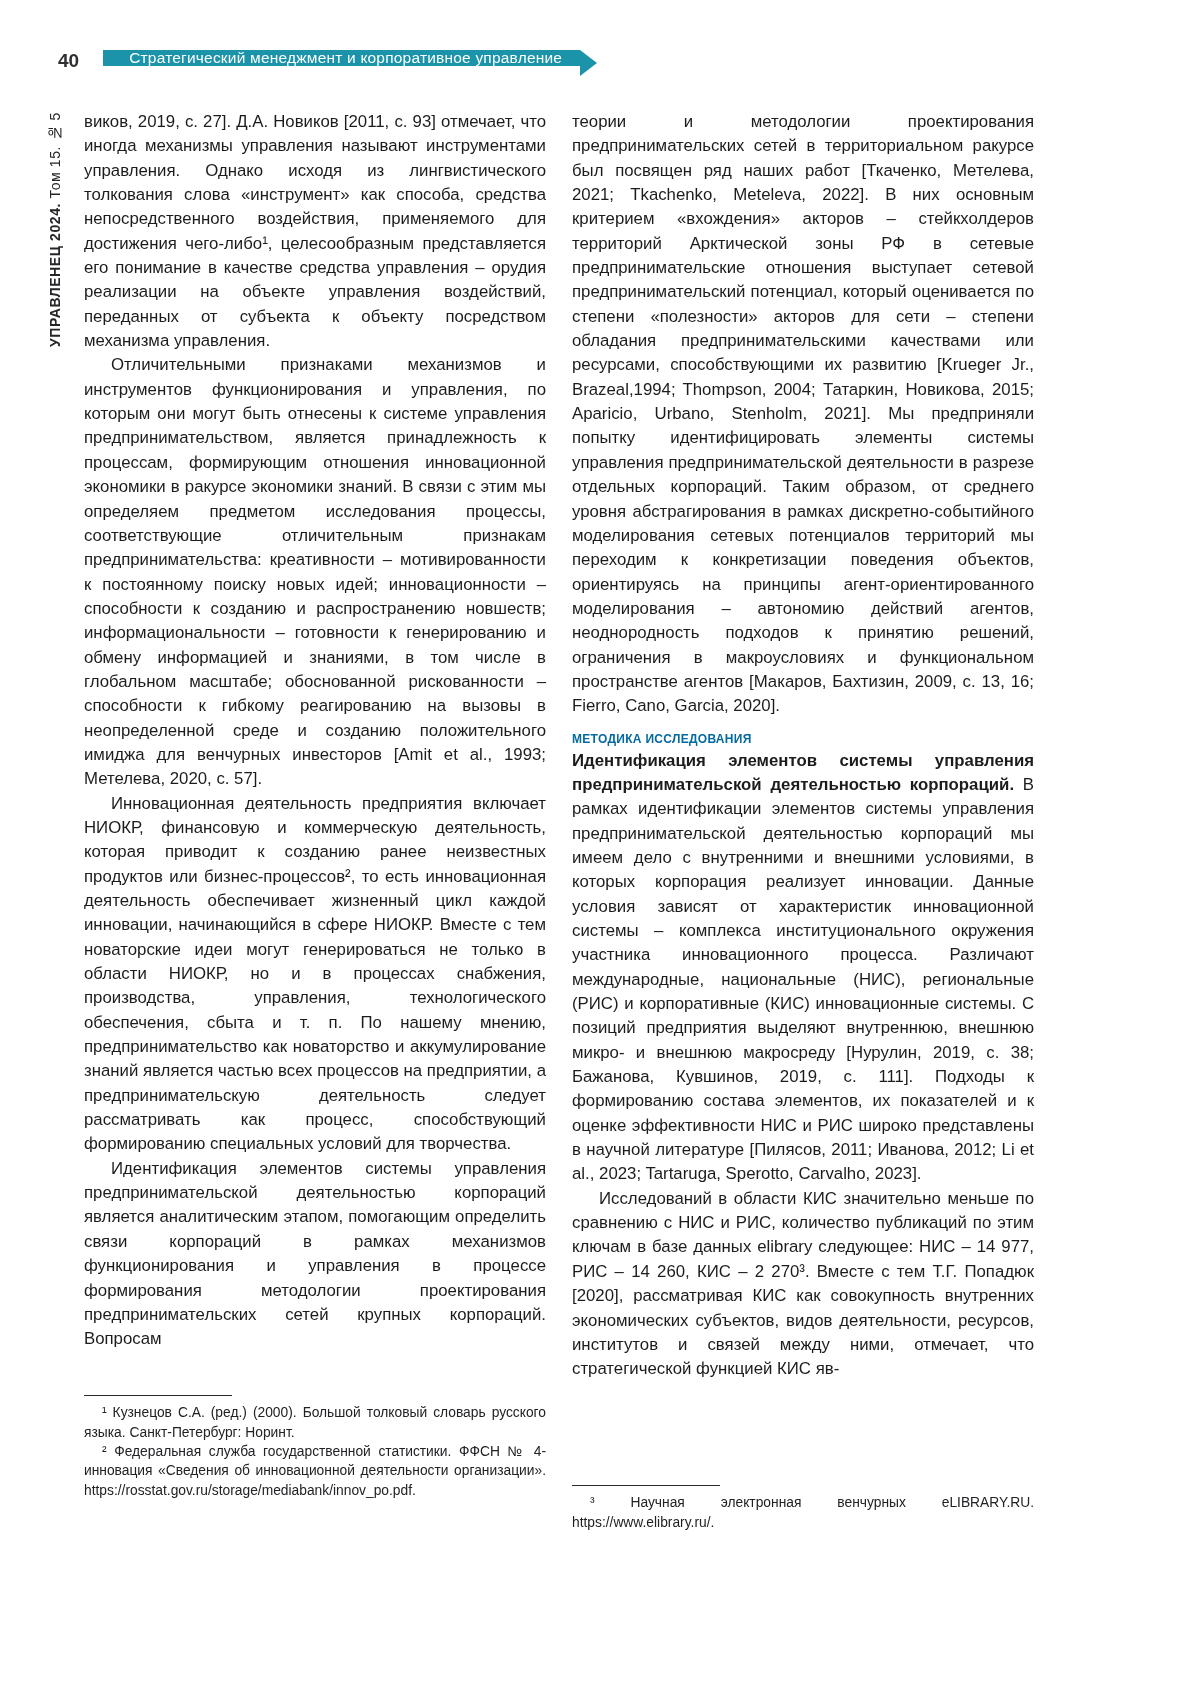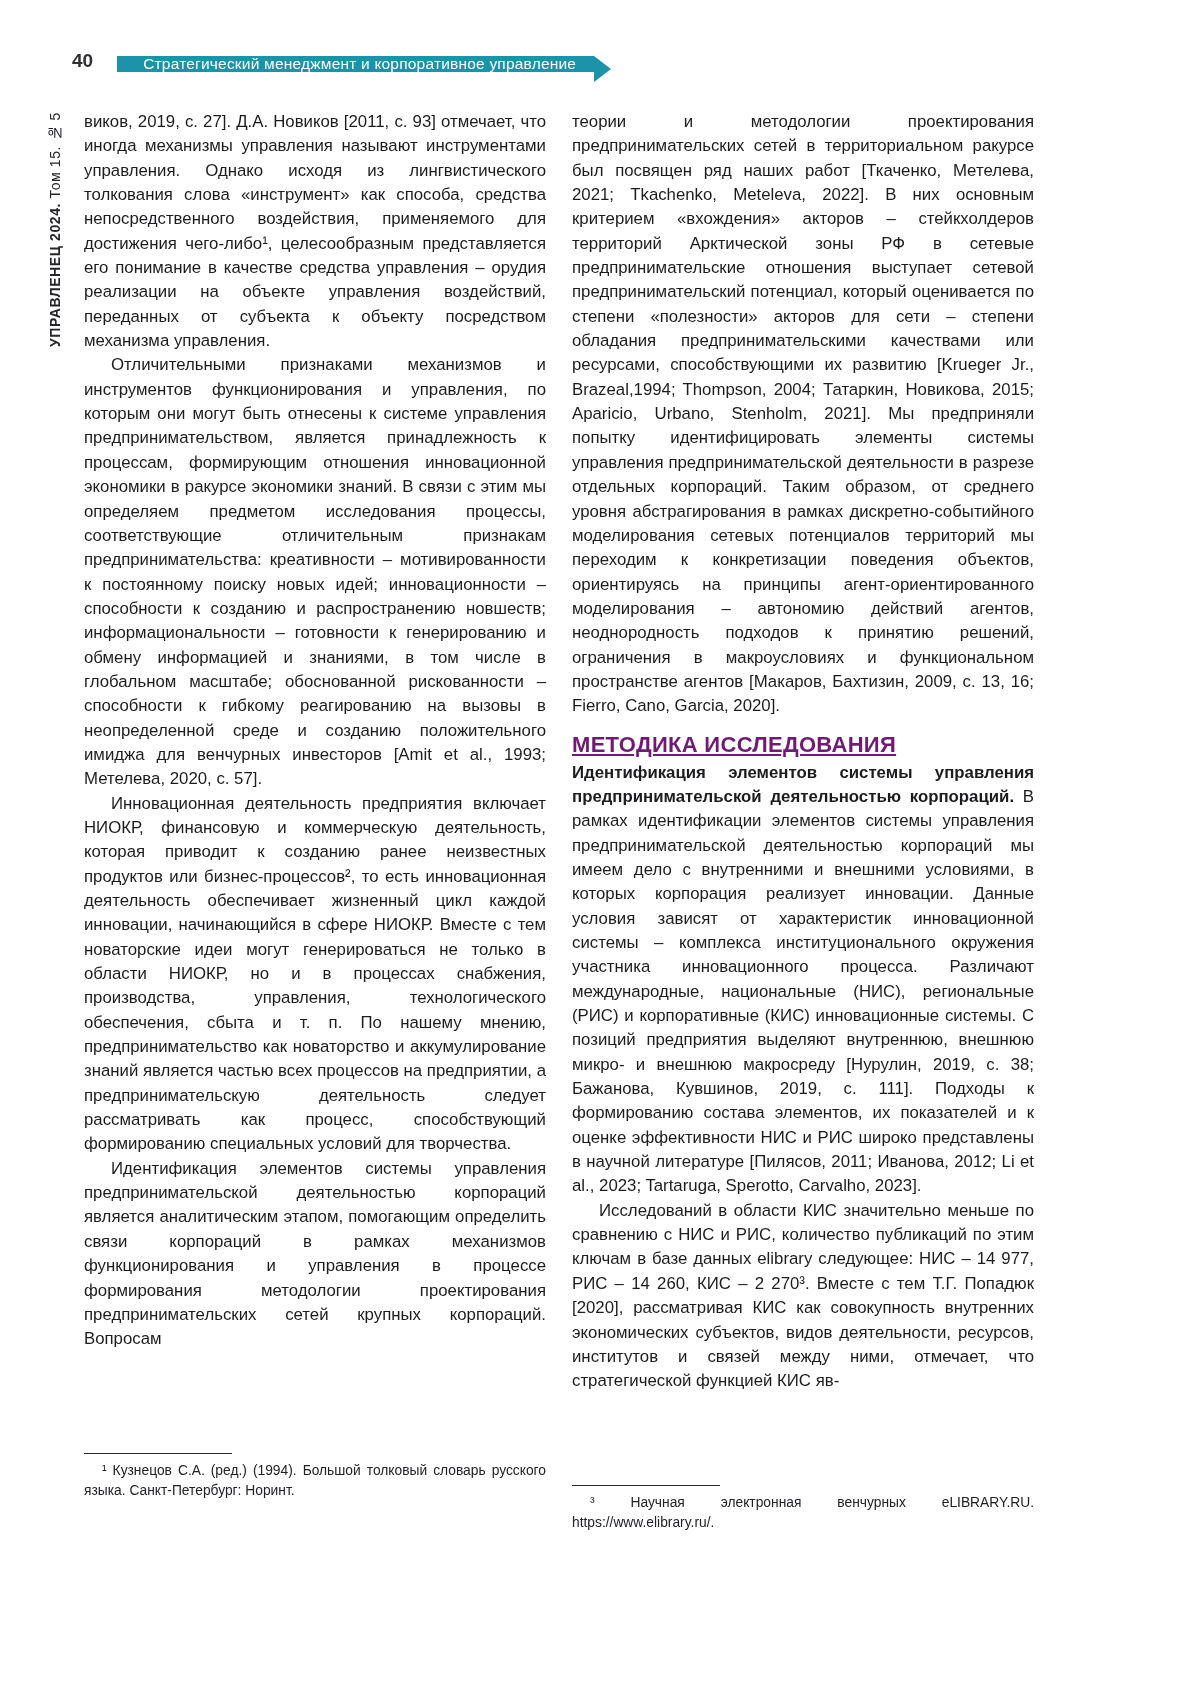--- a/index.html
+++ b/index.html
@@ -11,23 +11,23 @@
     background: #ffffff;
     font-family: "Liberation Sans", "DejaVu Sans", sans-serif;
     color: #1c1c1e;
     overflow: hidden;
   }
 
   
   .runhead {
     position: absolute;
     top: 50px;
-    left: 72px;
+    left: 58px;
     display: flex;
-    align-items: flex-end;
+    align-items: flex-start;
   }
   .pagenum {
     font-size: 19px;
     font-weight: 700;
     color: #2e2e33;
     margin-right: 24px;
   }
   .ribbon {
     position: relative;
     background: #1b93a9;
@@ -88,25 +88,24 @@
     font-size: 16.8px;
     line-height: 1.45;
     text-align: justify;
     hyphens: auto;
   }
   .para.no-indent { text-indent: 0; }
   .lead-bold { font-weight: 700; }
 
   .sect-head {
     margin: 13px 0 3px;
-    font-size: 22px;
+    font-size: 12px;
     font-weight: 700;
-    color: #701a75;
+    color: #0369a1;
     letter-spacing: 0.3px;
-    text-decoration: underline;
   }
 
   .footnotes {
     margin-top: auto;
     font-size: 13.8px;
     line-height: 1.4;
     color: #222226;
     overflow-wrap: anywhere;
   }
   .footnotes.raised { margin-bottom: 32px; }
@@ -143,21 +142,22 @@
   <main class="content">
 
     <section class="col">
       <p class="para no-indent">виков, 2019, с. 27]. Д.А. Новиков [2011, с. 93] отмечает, что иногда механизмы управления называют инструментами управления. Однако исходя из лингвистического толкования слова «инструмент» как способа, средства непосредственного воздействия, применяемого для достижения чего-либо¹, целесообразным представляется его понимание в качестве средства управления – орудия реализации на объекте управления воздействий, переданных от субъекта к объекту посредством механизма управления.</p>
       <p class="para">Отличительными признаками механизмов и инструментов функционирования и управления, по которым они могут быть отнесены к системе управления предпринимательством, является принадлежность к процессам, формирующим отношения инновационной экономики в ракурсе экономики знаний. В связи с этим мы определяем предметом исследования процессы, соответствующие отличительным признакам предпринимательства: креативности – мотивированности к постоянному поиску новых идей; инновационности – способности к созданию и распространению новшеств; информациональности – готовности к генерированию и обмену информацией и знаниями, в том числе в глобальном масштабе; обоснованной рискованности – способности к гибкому реагированию на вызовы в неопределенной среде и созданию положительного имиджа для венчурных инвесторов [Amit et al., 1993; Метелева, 2020, с. 57].</p>
       <p class="para">Инновационная деятельность предприятия включает НИОКР, финансовую и коммерческую деятельность, которая приводит к созданию ранее неизвестных продуктов или бизнес-процессов², то есть инновационная деятельность обеспечивает жизненный цикл каждой инновации, начинающийся в сфере НИОКР. Вместе с тем новаторские идеи могут генерироваться не только в области НИОКР, но и в процессах снабжения, производства, управления, технологического обеспечения, сбыта и т. п. По нашему мнению, предпринимательство как новаторство и аккумулирование знаний является частью всех процессов на предприятии, а предпринимательскую деятельность следует рассматривать как процесс, способствующий формированию специальных условий для творчества.</p>
       <p class="para">Идентификация элементов системы управления предпринимательской деятельностью корпораций является аналитическим этапом, помогающим определить связи корпораций в рамках механизмов функционирования и управления в процессе формирования методологии проектирования предпринимательских сетей крупных корпораций. Вопросам</p>
 
       <div class="footnotes raised">
         <div class="fn-divider"></div>
-        <p class="fn">¹ Кузнецов С.А. (ред.) (1994). Большой толковый словарь русского языка. Санкт-Петербург: Норинт.</p>
+        <p class="fn">¹ Кузнецов С.А. (ред.) (2000). Большой толковый словарь русского языка. Санкт-Петербург: Норинт.</p>
+        <p class="fn">² Федеральная служба государственной статистики. ФФСН № 4-инновация «Сведения об инновационной деятельности организации». https://rosstat.gov.ru/storage/mediabank/innov_po.pdf.</p>
       </div>
     </section>
 
     <section class="col">
       <p class="para no-indent">теории и методологии проектирования предпринимательских сетей в территориальном ракурсе был посвящен ряд наших работ [Ткаченко, Метелева, 2021; Tkachenko, Meteleva, 2022]. В них основным критерием «вхождения» акторов – стейкхолдеров территорий Арктической зоны РФ в сетевые предпринимательские отношения выступает сетевой предпринимательский потенциал, который оценивается по степени «полезности» акторов для сети – степени обладания предпринимательскими качествами или ресурсами, способствующими их развитию [Krueger Jr., Brazeal,1994; Thompson, 2004; Татаркин, Новикова, 2015; Aparicio, Urbano, Stenholm, 2021]. Мы предприняли попытку идентифицировать элементы системы управления предпринимательской деятельности в разрезе отдельных корпораций. Таким образом, от среднего уровня абстрагирования в рамках дискретно-событийного моделирования сетевых потенциалов территорий мы переходим к конкретизации поведения объектов, ориентируясь на принципы агент-ориентированного моделирования – автономию действий агентов, неоднородность подходов к принятию решений, ограничения в макроусловиях и функциональном пространстве агентов [Макаров, Бахтизин, 2009, с. 13, 16; Fierro, Cano, Garcia, 2020].</p>
 
       <h2 class="sect-head">МЕТОДИКА ИССЛЕДОВАНИЯ</h2>
 
       <p class="para no-indent"><span class="lead-bold">Идентификация элементов системы управления предпринимательской деятельностью корпораций.</span><span> В рамках идентификации элементов системы управления предпринимательской деятельностью корпораций мы имеем дело с внутренними и внешними условиями, в которых корпорация реализует инновации. Данные условия зависят от характеристик инновационной системы – комплекса институционального окружения участника инновационного процесса. Различают международные, национальные (НИС), региональные (РИС) и корпоративные (КИС) инновационные системы. С позиций предприятия выделяют внутреннюю, внешнюю микро- и внешнюю макросреду [Нурулин, 2019, с. 38; Бажанова, Кувшинов, 2019, с. 111]. Подходы к формированию состава элементов, их показателей и к оценке эффективности НИС и РИС широко представлены в научной литературе [Пилясов, 2011; Иванова, 2012; Li et al., 2023; Tartaruga, Sperotto, Carvalho, 2023].</span></p>
 

